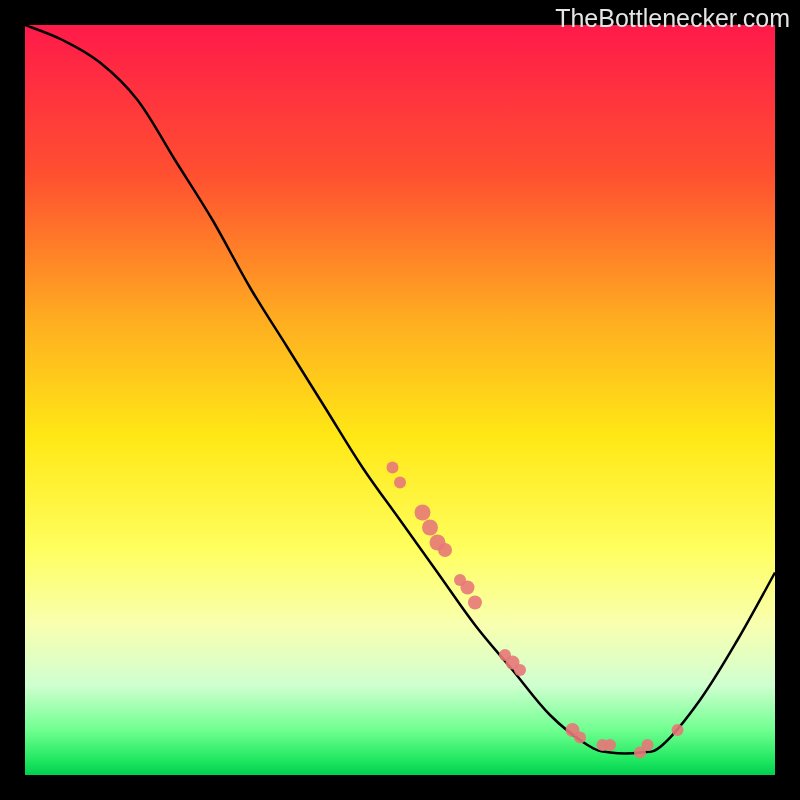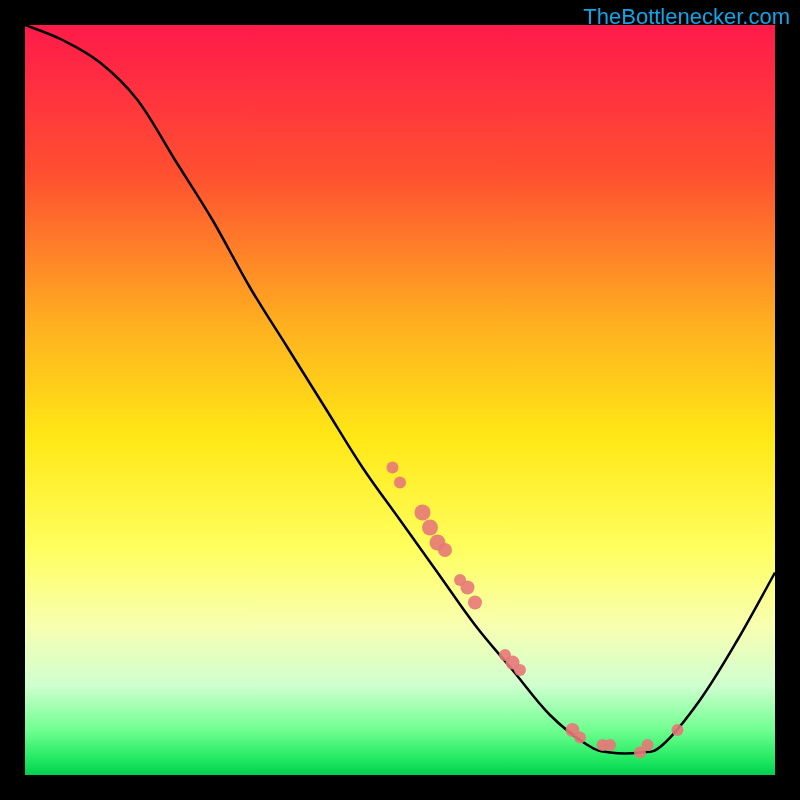--- a/index.html
+++ b/index.html
@@ -7,22 +7,22 @@
     width: 800px;
     height: 800px;
     background: #000;
     position: relative;
     font-family: Arial, sans-serif;
   }
   .watermark {
     position: absolute;
     top: 4px;
     right: 10px;
-    color: #0ea5e9;
-    font-size: 22px;
+    color: #e5e5e5;
+    font-size: 25px;
     z-index: 10;
   }
   .plot-area {
     position: absolute;
     left: 25px;
     top: 25px;
     width: 750px;
     height: 750px;
     overflow: hidden;
   }

